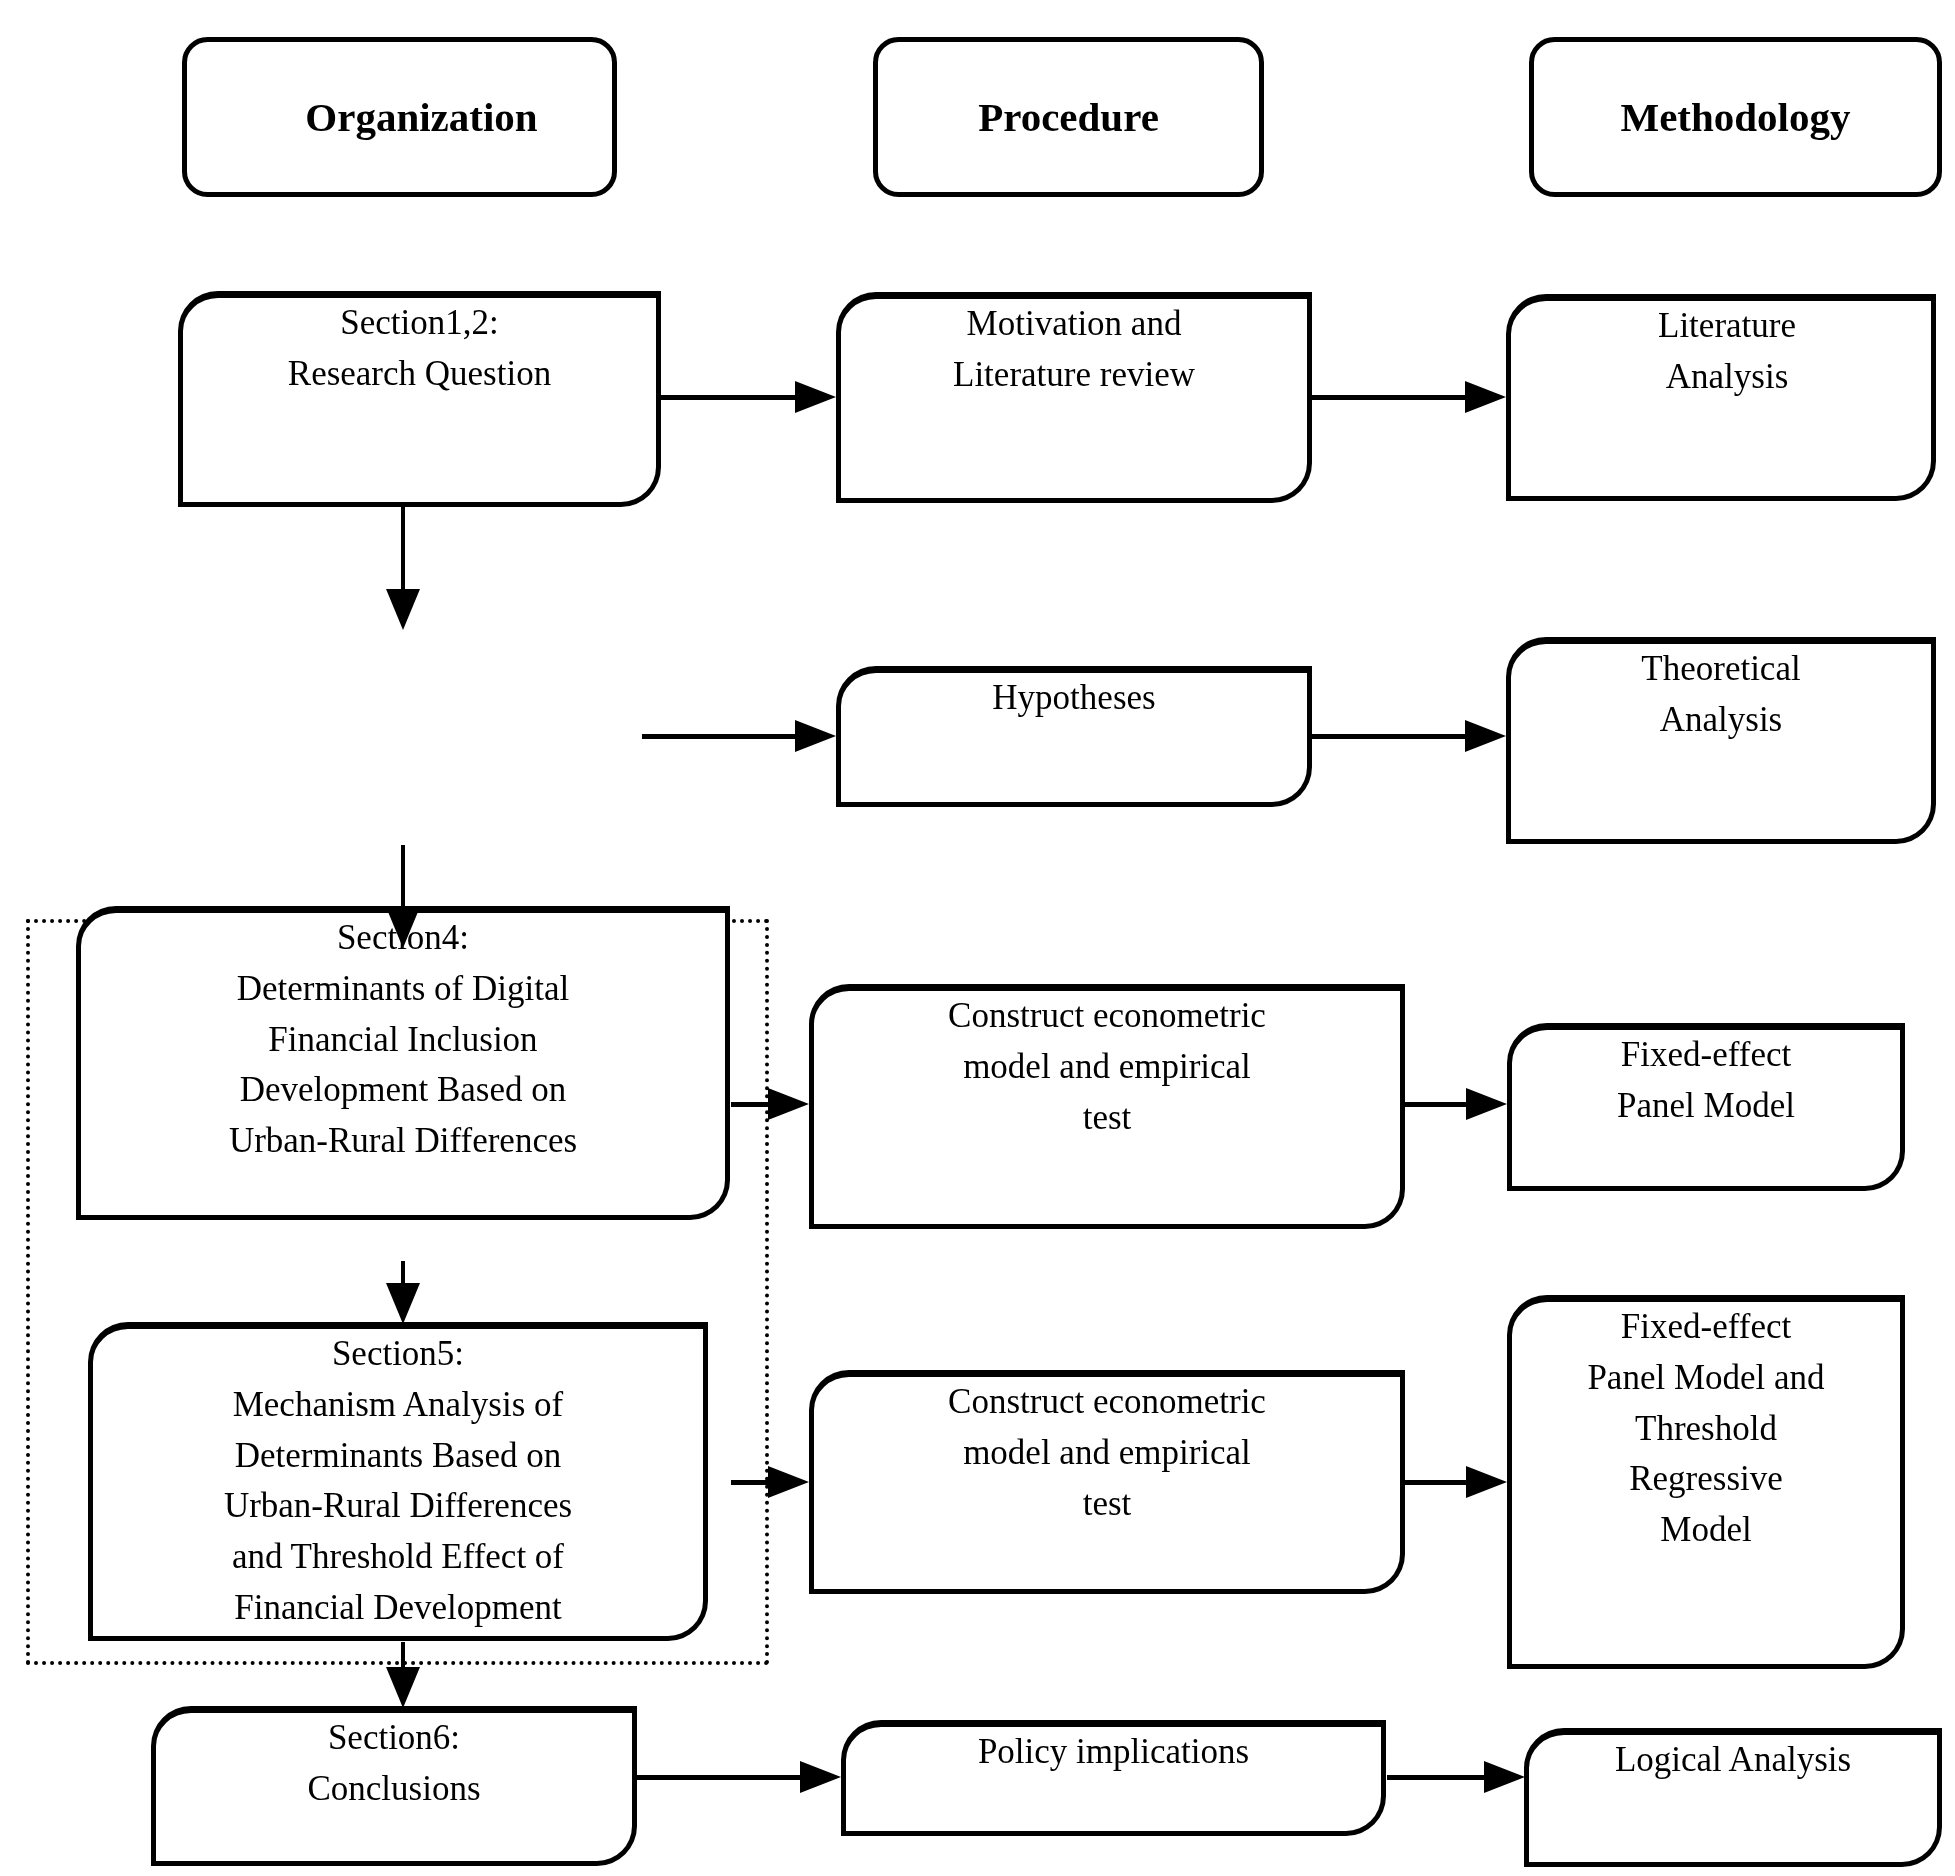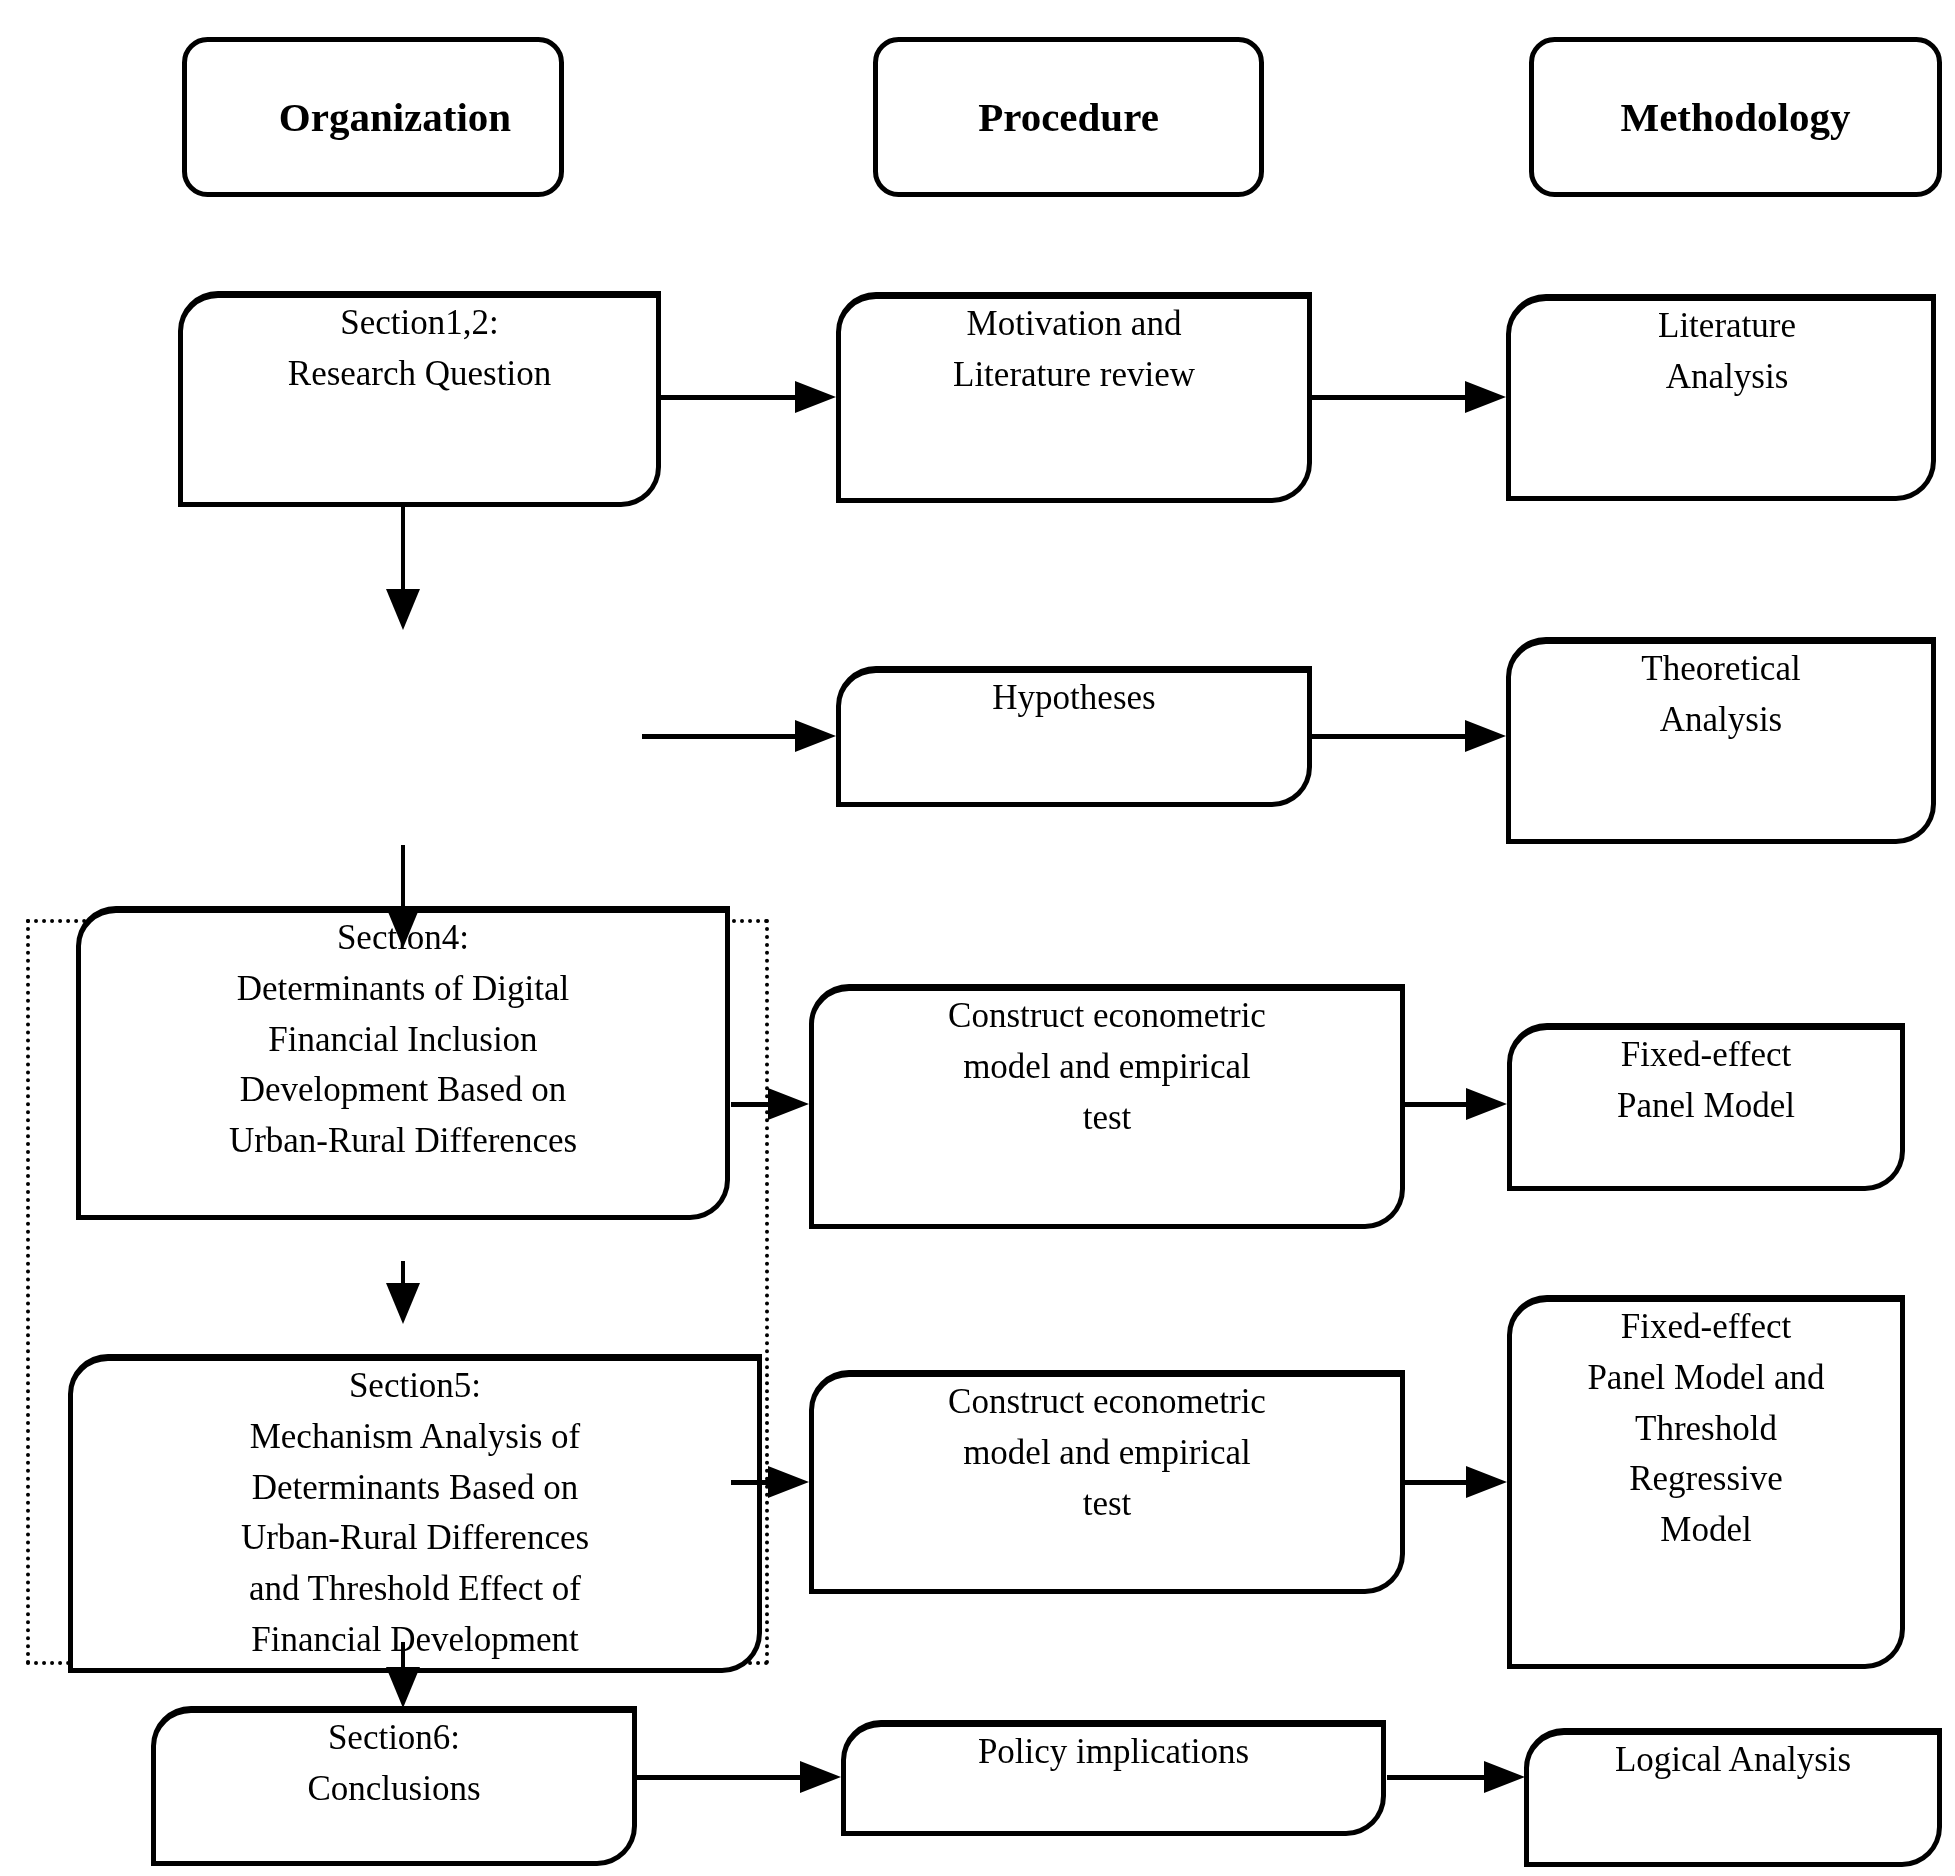--- a/index.html
+++ b/index.html
@@ -81,21 +81,21 @@
     border-top: 41px solid #000;
     border-left: 17px solid transparent;
     border-right: 17px solid transparent;
   }
 </style>
 </head>
 <body>
 
 <div class="canvas">
 
-  <div class="col-header" style="left:182px; top:37px; width:382px; height:160px;padding-left:44px;">
+  <div class="col-header" style="left:182px; top:37px; width:435px; height:160px;padding-left:44px;">
     <span>Organization</span>
   </div>
   <div class="col-header" style="left:873px; top:37px; width:391px; height:160px;">
     <span>Procedure</span>
   </div>
   <div class="col-header" style="left:1529px; top:37px; width:413px; height:160px;">
     <span>Methodology</span>
   </div>
 
   <div class="group-dotted" style="left:25.5px; top:919px; width:743px; height:746px;"></div>
@@ -131,21 +131,21 @@
   <div class="node" style="left:809px; top:984px; width:596px; height:245px;">
     <span>Construct econometric
 model and empirical
 test</span>
   </div>
   <div class="node" style="left:1507px; top:1023px; width:398px; height:168px;">
     <span>Fixed-effect
 Panel Model</span>
   </div>
 
-  <div class="node" style="left:68px; top:1322px; width:694px; height:319px;margin-top:32px;">
+  <div class="node" style="left:88px; top:1322px; width:620px; height:319px;">
     <span>Section5:
 Mechanism Analysis of
 Determinants Based on
 Urban-Rural Differences
 and Threshold Effect of
 Financial Development</span>
   </div>
   <div class="node" style="left:809px; top:1370px; width:596px; height:224px;">
     <span>Construct econometric
 model and empirical

